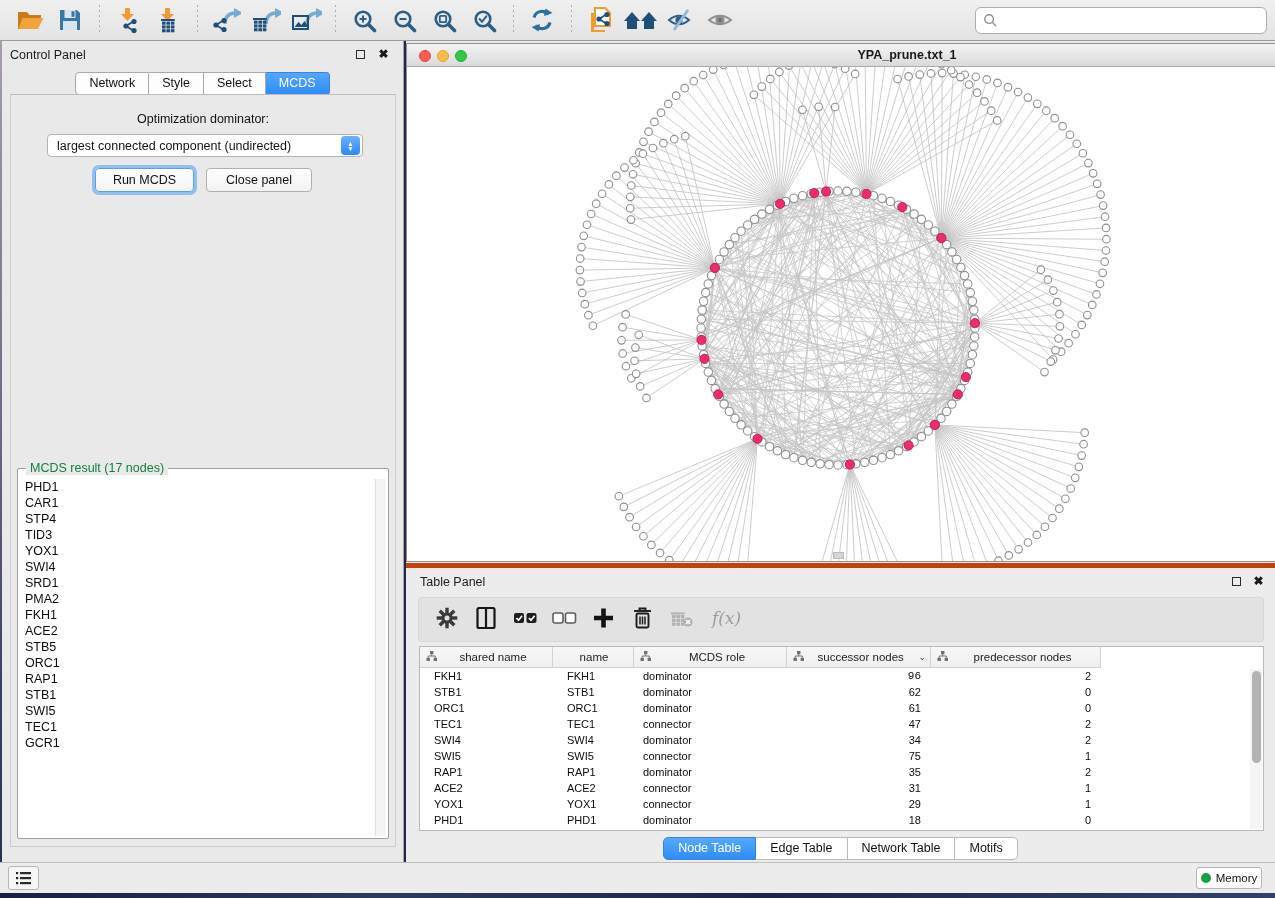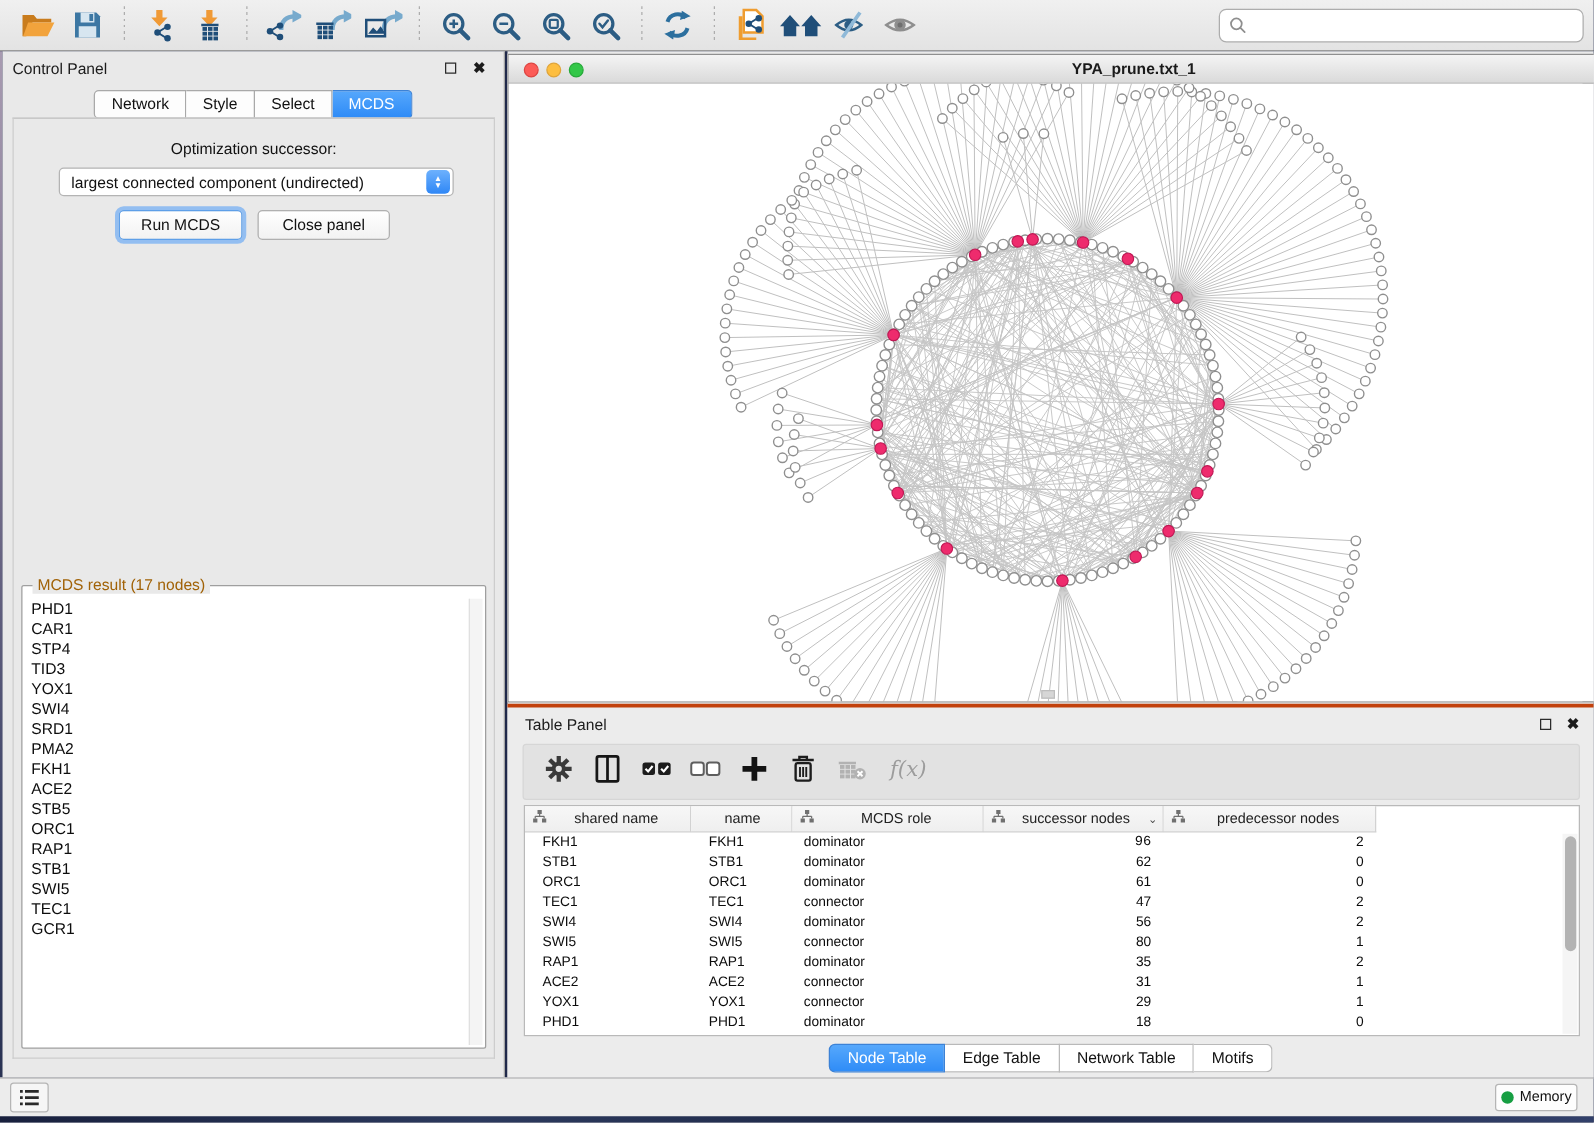--- a/index.html
+++ b/index.html
@@ -51,42 +51,42 @@
     background:linear-gradient(#6db1fd,#2f87f6); display:flex; flex-direction:column; align-items:center; justify-content:center; }
   .sel-stepper span { color:#fff; font-size:6.5px; line-height:5px; }
   .cp-btn { position:absolute; top:73px; height:24px; background:linear-gradient(#ffffff,#f2f2f2);
     border:1px solid #b0b0b0; border-radius:4px; font-size:12.5px; color:#111;
     display:flex; align-items:center; justify-content:center; cursor:default; }
   #run-btn { left:84px; width:99px; box-shadow:0 0 0 3px rgba(77,155,248,.55); border-color:#5e9fe8; }
   #close-panel-btn { left:195px; width:106px; }
 
   #mcds-group { position:absolute; left:6px; top:373px; width:372px; height:371px;
     border:1px solid #9f9f9f; border-radius:2px; background:#fff; }
-  #mcds-legend { position:absolute; left:8px; top:-8px; background:#e9e9e9; padding:0 4px; font-size:12.5px; color:#a16207; }
+  #mcds-legend { position:absolute; left:8px; top:-8px; background:#e9e9e9; padding:0 4px; font-size:12.5px; color:#15803d; }
   #mcds-list { position:absolute; left:2px; top:10px; right:14px; bottom:2px; background:#fff; overflow:hidden; }
   .mcds-item { font-size:12.5px; color:#0d0d0d; line-height:16px; padding-left:5px; }
   #mcds-scroll { position:absolute; right:2px; top:10px; width:11px; bottom:2px; background:#f4f4f4; border-left:1px solid #e0e0e0; }
 
   
   #right-area { left:406px; top:41px; width:869px; height:821px; background:#e9e9e9; }
 
   #network-window { position:absolute; left:0; top:2px; width:1002px; height:519px;
     border:1px solid #8f8f8f; background:#fff; }
   #net-titlebar { position:absolute; left:0; top:0; right:0; height:23px;
     background:linear-gradient(#f4f4f4,#dadada); border-bottom:1px solid #ababab; }
   .traffic { position:absolute; top:5.5px; width:12px; height:12px; border-radius:50%; }
   #tl-red { left:12px; background:#fc5b57; border:0.5px solid #dd4542; }
   #tl-yellow { left:30px; background:#fdbe40; border:0.5px solid #dba councils-; border:0.5px solid #dfa43a; }
   #tl-green { left:48px; background:#33c748; border:0.5px solid #27a93a; }
   #net-title { position:absolute; left:0; right:0; top:4px; text-align:center; font-size:12.5px; font-weight:bold; color:#1a1a1a; }
   #net-canvas { position:absolute; left:0; top:23px; width:859px; height:494px; background:#fff; }
   #net-grip { position:absolute; left:426px; bottom:2px; width:11px; height:7px; background:#d6d6d6; border:1px solid #bdbdbd; }
 
   
-  #table-panel { position:absolute; left:0; top:522px; width:869px; height:299px; background:#ececec; border-top:3px solid #c2410c; }
+  #table-panel { position:absolute; left:0; top:522px; width:869px; height:299px; background:#ececec; border-top:5px solid #c2410c; }
   #tp-toolbar { position:absolute; left:12px; top:29px; width:846px; height:45px;
     background:#e2e2e2; border:1px solid #d6d6d6; border-radius:3px; display:flex; align-items:center; padding-left:15px; }
   .tp-btn { height:34px; min-width:26px; margin-right:13px; display:flex; align-items:center; justify-content:center; cursor:default; }
 
   #node-table { position:absolute; left:13px; top:78px; width:845px; height:185px; background:#fff; border:1px solid #b9b9b9; }
   #table-header { position:absolute; left:0; top:0; height:21px; display:flex; }
   .th { height:21px; background:linear-gradient(#f7f7f7,#efefef); border-right:1px solid #d2d2d2; border-bottom:1px solid #cfcfcf;
     display:flex; align-items:center; padding:0 4px 0 6px; cursor:default; }
   .th-label { flex:1; text-align:center; font-size:11.5px; color:#222; white-space:nowrap; overflow:hidden; }
   .th-sort { font-size:9px; color:#444; margin-left:2px; }
@@ -348,21 +348,21 @@
         <span class="close-glyph">✖</span>
       </span>
   </div>
   <div class="cp-tabs" id="cp-tabs">
       <div class="cp-tab">Network</div>
       <div class="cp-tab">Style</div>
       <div class="cp-tab">Select</div>
       <div class="cp-tab active">MCDS</div>
     </div>
   <div id="cp-content">
-    <div id="opt-label">Optimization successor:</div>
+    <div id="opt-label">Optimization dominator:</div>
     <div id="criterion-select">
       <span class="sel-text">largest connected component (undirected)</span>
       <span class="sel-stepper">
           <span>▲</span>
           <span>▼</span>
         </span>
     </div>
     <div class="cp-btn" id="run-btn">Run MCDS</div>
     <div class="cp-btn" id="close-panel-btn">Close panel</div>
     <div id="mcds-group">
@@ -1451,28 +1451,28 @@
             <div class="td left" style="width: 133px;">TEC1</div>
             <div class="td left" style="width: 81px;">TEC1</div>
             <div class="td role" style="width: 153px;">connector</div>
             <div class="td right" style="width: 144px;">47</div>
             <div class="td right" style="width: 170px;">2</div>
           </div>
           <div class="tr">
             <div class="td left" style="width: 133px;">SWI4</div>
             <div class="td left" style="width: 81px;">SWI4</div>
             <div class="td role" style="width: 153px;">dominator</div>
-            <div class="td right" style="width: 144px;">56</div>
+            <div class="td right" style="width: 144px;">34</div>
             <div class="td right" style="width: 170px;">2</div>
           </div>
           <div class="tr">
             <div class="td left" style="width: 133px;">SWI5</div>
             <div class="td left" style="width: 81px;">SWI5</div>
             <div class="td role" style="width: 153px;">connector</div>
-            <div class="td right" style="width: 144px;">80</div>
+            <div class="td right" style="width: 144px;">75</div>
             <div class="td right" style="width: 170px;">1</div>
           </div>
           <div class="tr">
             <div class="td left" style="width: 133px;">RAP1</div>
             <div class="td left" style="width: 81px;">RAP1</div>
             <div class="td role" style="width: 153px;">dominator</div>
             <div class="td right" style="width: 144px;">35</div>
             <div class="td right" style="width: 170px;">2</div>
           </div>
           <div class="tr">

